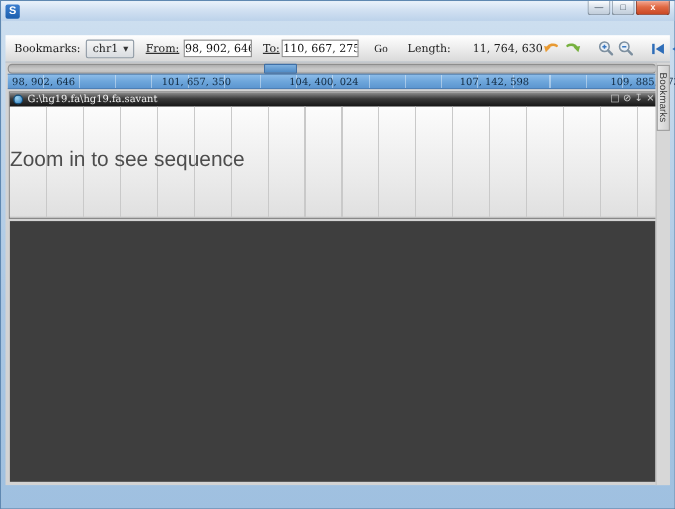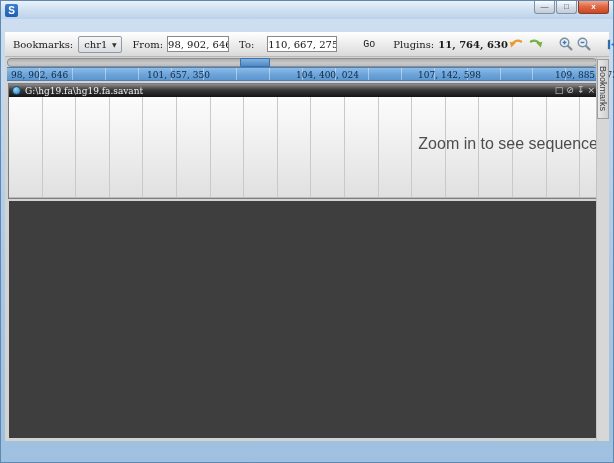--- a/index.html
+++ b/index.html
@@ -62,27 +62,27 @@
     display:flex; align-items:center; position:relative;
   }
   .combo-value { font-size:10px; padding-left:5px; flex:1; }
   .combo-arrow {
     width:14px; height:15px; font-size:6px; color:#333;
     display:flex; align-items:center; justify-content:center;
   }
   .tb-input {
     height:16px; border:1px solid #8a8a8a; background:#fff;
     font-family:"DejaVu Serif", serif; font-size:10px; text-align:center;
-    margin-left:13px; color:#111;
+    margin-left:2px; color:#111;
   }
   .inp-from { width:62px; margin-left:4px; }
   .inp-to   { width:70px; }
-  .go-btn { margin-left:22px; font-size:10px; padding:2px 4px; background:transparent; border:none;
-            font-family:Liberation Mono, monospace; color:#1b1b1b; }
-  .ml10 { margin-left:10px; } .ml14 { margin-left:14px; } .ml4 { margin-left:4px;font-weight:bold; }
+  .go-btn { margin-left:10px; font-size:10px; padding:2px 4px; background:transparent; border:none;
+            font-family:Liberation Serif, serif; color:#1b1b1b; }
+  .ml10 { margin-left:10px;text-decoration:underline; } .ml14 { margin-left:14px; } .ml4 { margin-left:20px; }
   .tb-spacer { flex:1; }
   .tb-icon { width:17px; height:17px; display:flex; align-items:center; justify-content:center; }
   .gap14 { margin-left:14px; } .gap2 { margin-left:2px; } .gap4 { margin-left:4px; }
 
   
   .center-panel {
     position:absolute; left:4px; right:4px; top:56px; height:384px;
     background:#d3d3d3;
   }
 
@@ -129,22 +129,22 @@
   .frame-btns { display:flex; align-items:center; }
   .frame-btn { font-size:9px; line-height:9px; color:#d0d0d0; margin-left:3px; font-family:"DejaVu Sans", sans-serif; }
   .track-content {
     position:relative; height:101px;
     background:
       repeating-linear-gradient(to right, transparent 0, transparent 32.6px, #c9c9c9 32.6px, #c9c9c9 33.6px),
       linear-gradient(#fcfcfc,#e9e9e9 70%,#e0e0e0);
     border-bottom:1px solid #bbb;
   }
   .track-message {
-    position:absolute; left:0; right:0; top:38px; text-align:right;
-    font-size:16px; color:#4d4d4d;
+    position:absolute; left:0; right:0; top:38px; text-align:left;
+    font-size:19px; color:#4d4d4d;
   }
 
   
   .dark-area {
     position:absolute; left:4px; top:144px; width:587px; height:237px;
     background:#3e3e3e;
   }
 
   
   .dock-strip {
@@ -187,21 +187,21 @@
     <span class="tb-label">Bookmarks:</span>
     <div class="combo">
       <span class="combo-value">chr1</span>
       <span class="combo-arrow">▼</span>
     </div>
     <span class="tb-label ml10">From:</span>
     <input class="tb-input inp-from" value="98, 902, 646" style="">
     <span class="tb-label ml10">To:</span>
     <input class="tb-input inp-to" value="110, 667, 275" style="">
     <button class="go-btn">Go</button>
-    <span class="tb-label ml14">Plugins:</span>
+    <span class="tb-label ml14">Length:</span>
     <span class="tb-label ml4">11, 764, 630</span>
     <span class="tb-spacer"></span>
 
     <span class="tb-icon">
       <svg width="16" height="16" viewBox="0 0 16 16">
         <path d="M13 5.6 A6 6 0 0 0 4.6 7.6" fill="none" stroke="#e89a33" stroke-width="2.4" stroke-linecap="round"></path>
         <polygon points="1.6,5.8 7.6,7.0 3.2,11.6" fill="#e89a33"></polygon>
       </svg>
     </span>
     <span class="tb-icon gap4">
@@ -246,21 +246,21 @@
 
   <div class="center-panel">
 
     <div class="range-bar">
       <div class="range-thumb"></div>
     </div>
 
     <div class="ruler">
       <span class="ruler-label" style="left:4px">98, 902, 646</span>
       <span class="ruler-label" style="left:140px">101, 657, 350</span>
-      <span class="ruler-label" style="left:289px">104, 400, 024</span>
+      <span class="ruler-label" style="left:256px">104, 400, 024</span>
       <span class="ruler-label" style="left:411px">107, 142, 598</span>
       <span class="ruler-label" style="left:548px">109, 885, 373</span>
     </div>
 
     <div class="track-frame">
       <div class="track-titlebar">
         <span class="track-icon"></span>
         <span class="track-title">G:\hg19.fa\hg19.fa.savant</span>
         <span class="frame-btns">
           <span class="frame-btn">□</span>

